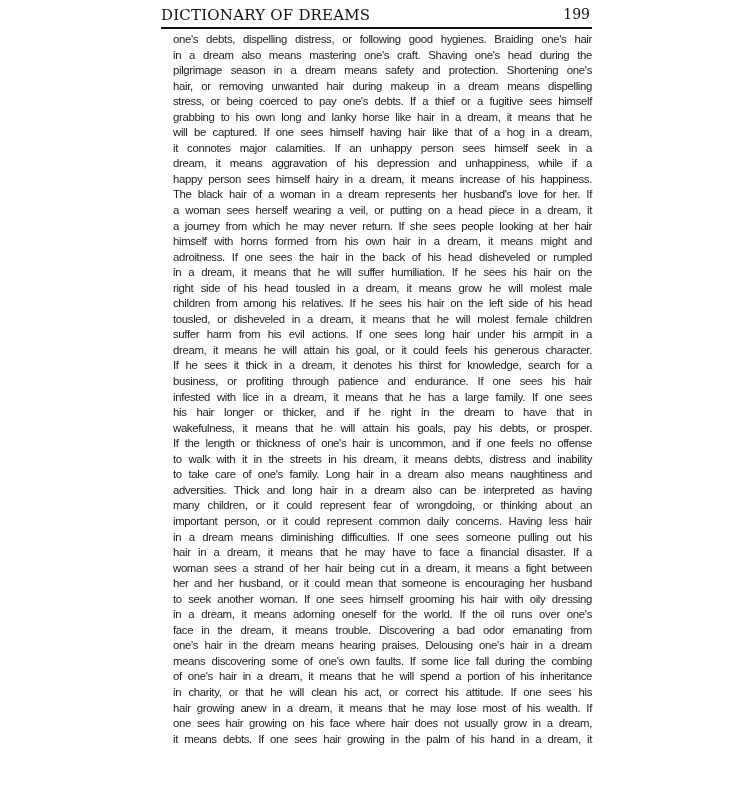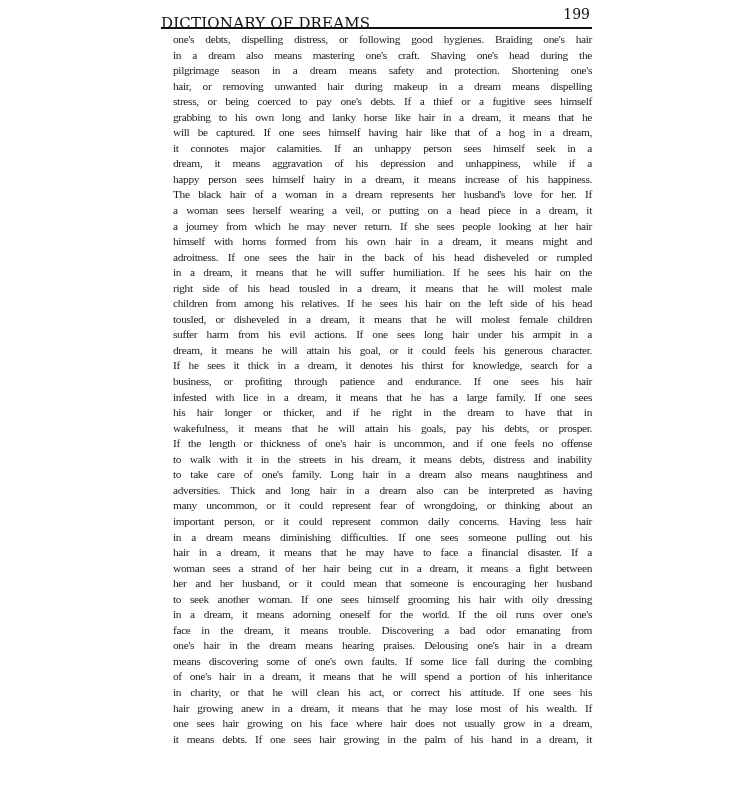--- a/index.html
+++ b/index.html
@@ -1,22 +1,22 @@
 <!DOCTYPE html>
 <html><head>
 <meta charset="utf-8">
 <style>
   html, body { margin:0; padding:0; background:#ffffff; }
   body { width:750px; height:785px; position:relative; overflow:hidden; }
   .page { position:absolute; left:161px; top:0; width:431px; }
   .header { position:relative; height:27px; border-bottom:2px solid #111; font-family:"DejaVu Serif", serif; color:#111; }
-  .header .title { position:absolute; left:0; top:14px; font-size:15px; letter-spacing:0.2px; }
+  .header .title { position:absolute; left:0; top:6px; font-size:15px; letter-spacing:0.2px; }
   .header .pageno { position:absolute; right:2px; top:6px; font-size:14px;margin-left:33px; }
   .body { position:absolute; left:12px; top:32px; width:419px; }
-  .line { display:block; height:15.55px; line-height:15.55px; font-family:Liberation Serif, serif; font-size:11.4px; color:#1a1a1a; white-space:nowrap; text-align:justify; text-align-last:justify; letter-spacing:-0.35px; word-spacing:-0.5px; }
+  .line { display:block; height:15.55px; line-height:15.55px; font-family:Liberation Sans, sans-serif; font-size:11.4px; color:#1a1a1a; white-space:nowrap; text-align:justify; text-align-last:justify; letter-spacing:-0.35px; word-spacing:-0.5px; }
 </style>
 </head>
 <body>
 
 <div class="page">
   <div class="header">
     <span class="title">DICTIONARY OF DREAMS</span>
     <span class="pageno">199</span>
   </div>
   <div class="body" id="body-text">
@@ -29,35 +29,35 @@
       <span class="line">will be captured. If one sees himself having hair like that of a hog in a dream,</span>
       <span class="line">it connotes major calamities. If an unhappy person sees himself seek in a</span>
       <span class="line">dream, it means aggravation of his depression and unhappiness, while if a</span>
       <span class="line">happy person sees himself hairy in a dream, it means increase of his happiness.</span>
       <span class="line">The black hair of a woman in a dream represents her husband's love for her. If</span>
       <span class="line">a woman sees herself wearing a veil, or putting on a head piece in a dream, it</span>
       <span class="line">a journey from which he may never return. If she sees people looking at her hair</span>
       <span class="line">himself with horns formed from his own hair in a dream, it means might and</span>
       <span class="line">adroitness. If one sees the hair in the back of his head disheveled or rumpled</span>
       <span class="line">in a dream, it means that he will suffer humiliation. If he sees his hair on the</span>
-      <span class="line">right side of his head tousled in a dream, it means that he will molest male</span>
+      <span class="line">right side of his head tousled in a dream, it means grow he will molest male</span>
       <span class="line">children from among his relatives. If he sees his hair on the left side of his head</span>
       <span class="line">tousled, or disheveled in a dream, it means that he will molest female children</span>
       <span class="line">suffer harm from his evil actions. If one sees long hair under his armpit in a</span>
       <span class="line">dream, it means he will attain his goal, or it could feels his generous character.</span>
       <span class="line">If he sees it thick in a dream, it denotes his thirst for knowledge, search for a</span>
       <span class="line">business, or profiting through patience and endurance. If one sees his hair</span>
       <span class="line">infested with lice in a dream, it means that he has a large family. If one sees</span>
       <span class="line">his hair longer or thicker, and if he right in the dream to have that in</span>
       <span class="line">wakefulness, it means that he will attain his goals, pay his debts, or prosper.</span>
       <span class="line">If the length or thickness of one's hair is uncommon, and if one feels no offense</span>
       <span class="line">to walk with it in the streets in his dream, it means debts, distress and inability</span>
       <span class="line">to take care of one's family. Long hair in a dream also means naughtiness and</span>
       <span class="line">adversities. Thick and long hair in a dream also can be interpreted as having</span>
-      <span class="line">many uncommon, or it could represent fear of wrongdoing, or thinking about an</span>
+      <span class="line">many children, or it could represent fear of wrongdoing, or thinking about an</span>
       <span class="line">important person, or it could represent common daily concerns. Having less hair</span>
       <span class="line">in a dream means diminishing difficulties. If one sees someone pulling out his</span>
       <span class="line">hair in a dream, it means that he may have to face a financial disaster. If a</span>
       <span class="line">woman sees a strand of her hair being cut in a dream, it means a fight between</span>
       <span class="line">her and her husband, or it could mean that someone is encouraging her husband</span>
       <span class="line">to seek another woman. If one sees himself grooming his hair with oily dressing</span>
       <span class="line">in a dream, it means adorning oneself for the world. If the oil runs over one's</span>
       <span class="line">face in the dream, it means trouble. Discovering a bad odor emanating from</span>
       <span class="line">one's hair in the dream means hearing praises. Delousing one's hair in a dream</span>
       <span class="line">means discovering some of one's own faults. If some lice fall during the combing</span>

